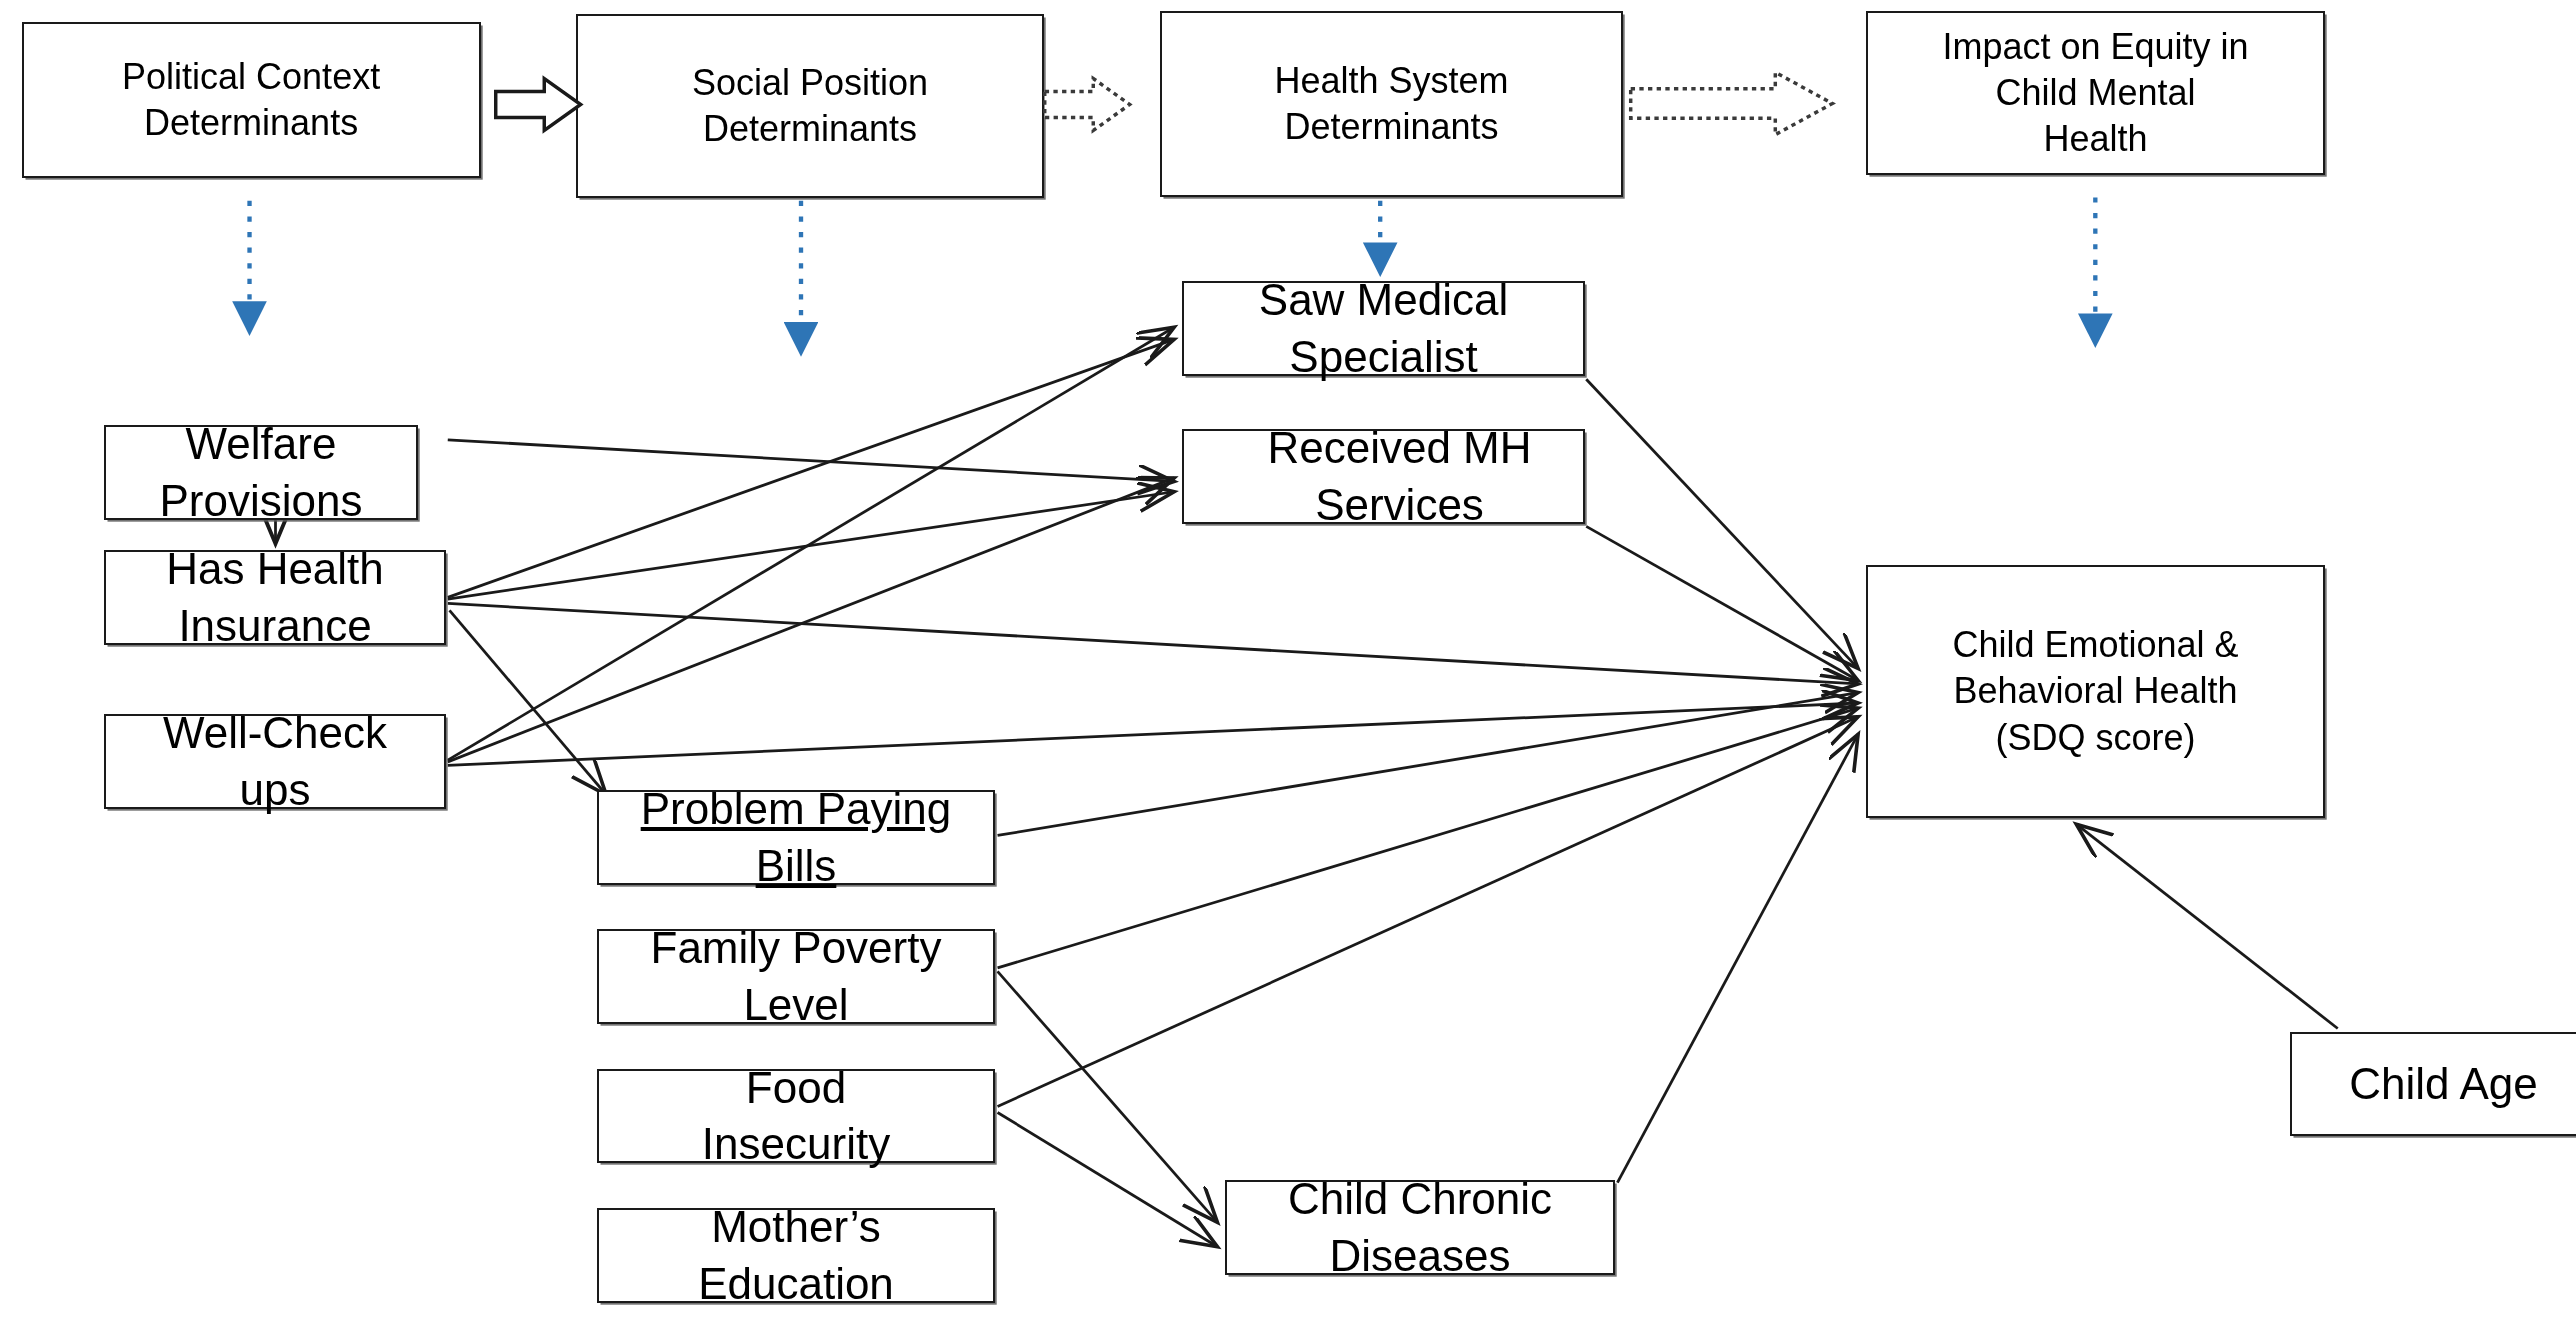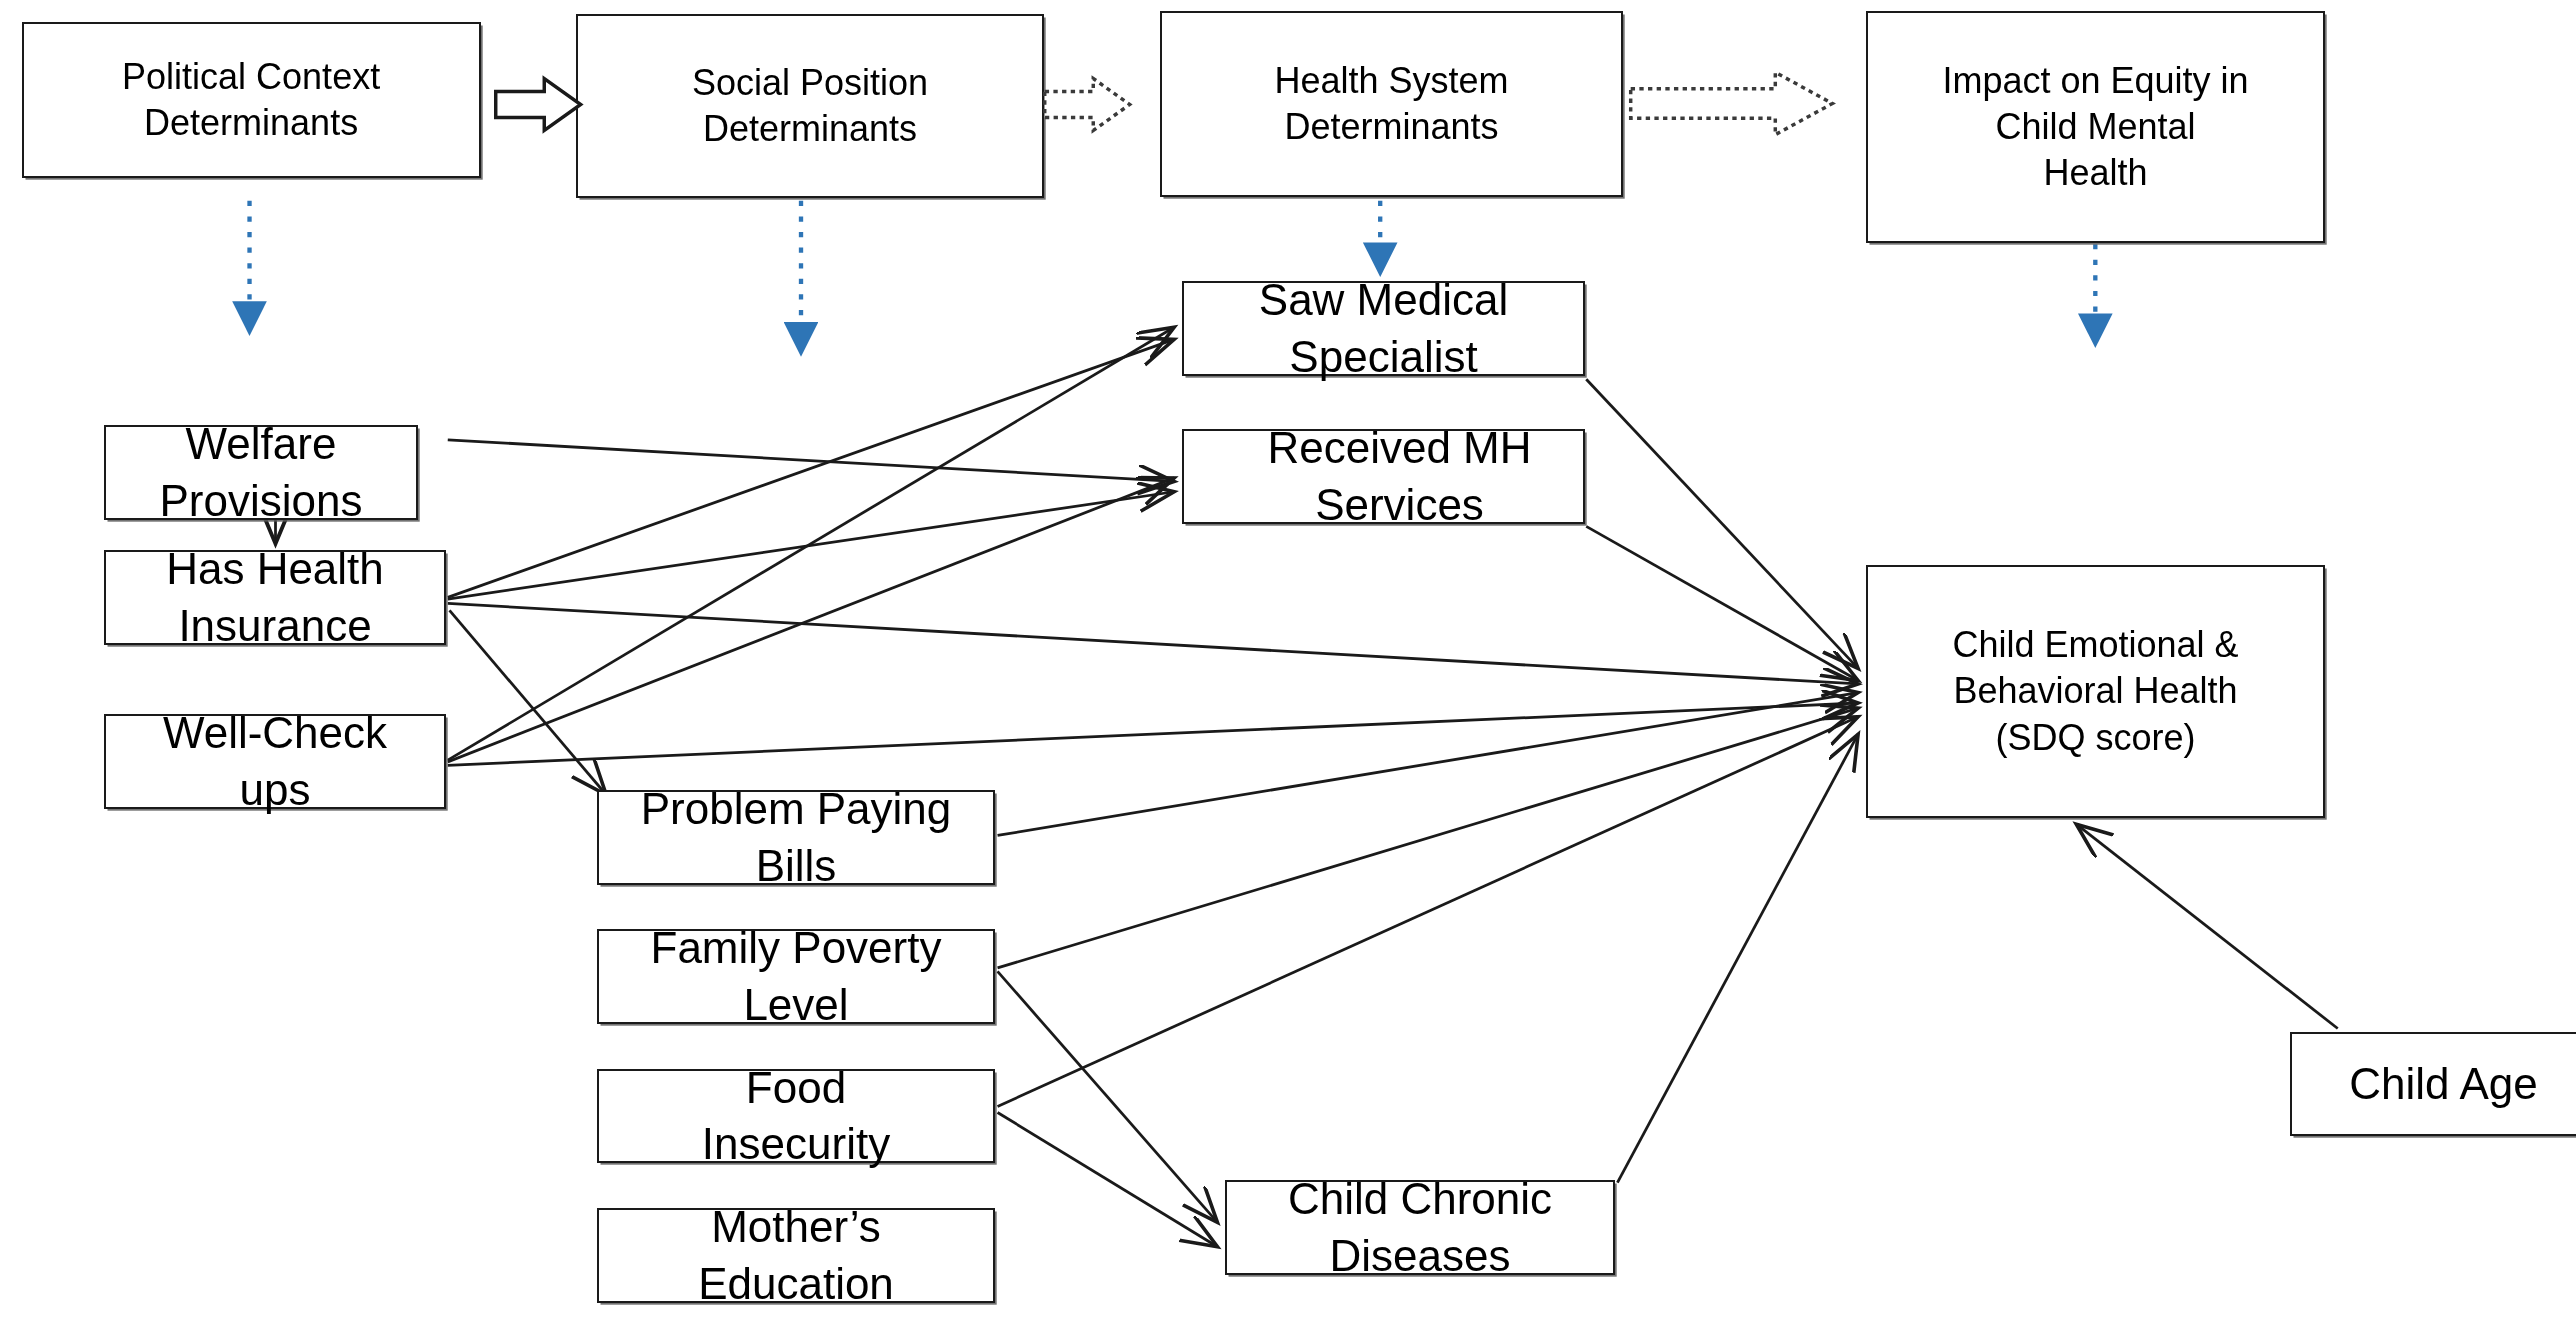--- a/index.html
+++ b/index.html
@@ -38,29 +38,29 @@
   }
   
   .band{ font-size:36px; }
   .mid { font-size:44px; }
   .outcome{ font-size:36px; }
 
   
   #n-political{ left:21.6px;  top:21.6px;  width:459px; height:156px; }
   #n-social   { left:576px; top:14px;  width:468px; height:184px; }
   #n-health   { left:1160px;top:11.3px;  width:463px; height:186px; }
-  #n-impact   { left:1866px;top:11.3px;  width:459px; height:232px; }
+  #n-impact   { left:1866px;top:11.3px;  width:459px; height:164px; }
 
   
   #n-welfare  { left:104px; top:381px; width:314px; height:95px;margin-top:44px; }
   #n-insurance{ left:104px; top:550px; width:342px; height:95px; }
   #n-wellcheck{ left:104px; top:714px; width:342px; height:95px; }
 
   
-  #n-bills    { left:597px; top:790px;  width:398px; height:95px; }
+  #n-bills    { left:597px; top:790px;  width:398px; height:95px;text-decoration:underline; }
   #n-poverty  { left:597px; top:929px; width:398px; height:95px; }
   #n-food     { left:597px; top:1069px; width:398px; height:94px; }
   #n-mother   { left:597px; top:1208px; width:398px; height:95px; }
 
   
   #n-specialist{ left:1182px; top:281px;  width:403px; height:95px; }
   #n-mhserv    { left:1182px; top:429px;  width:403px; height:95px;padding-left:32px; }
   #n-chronic   { left:1225px; top:1180px; width:390px; height:95px; }
 
   

